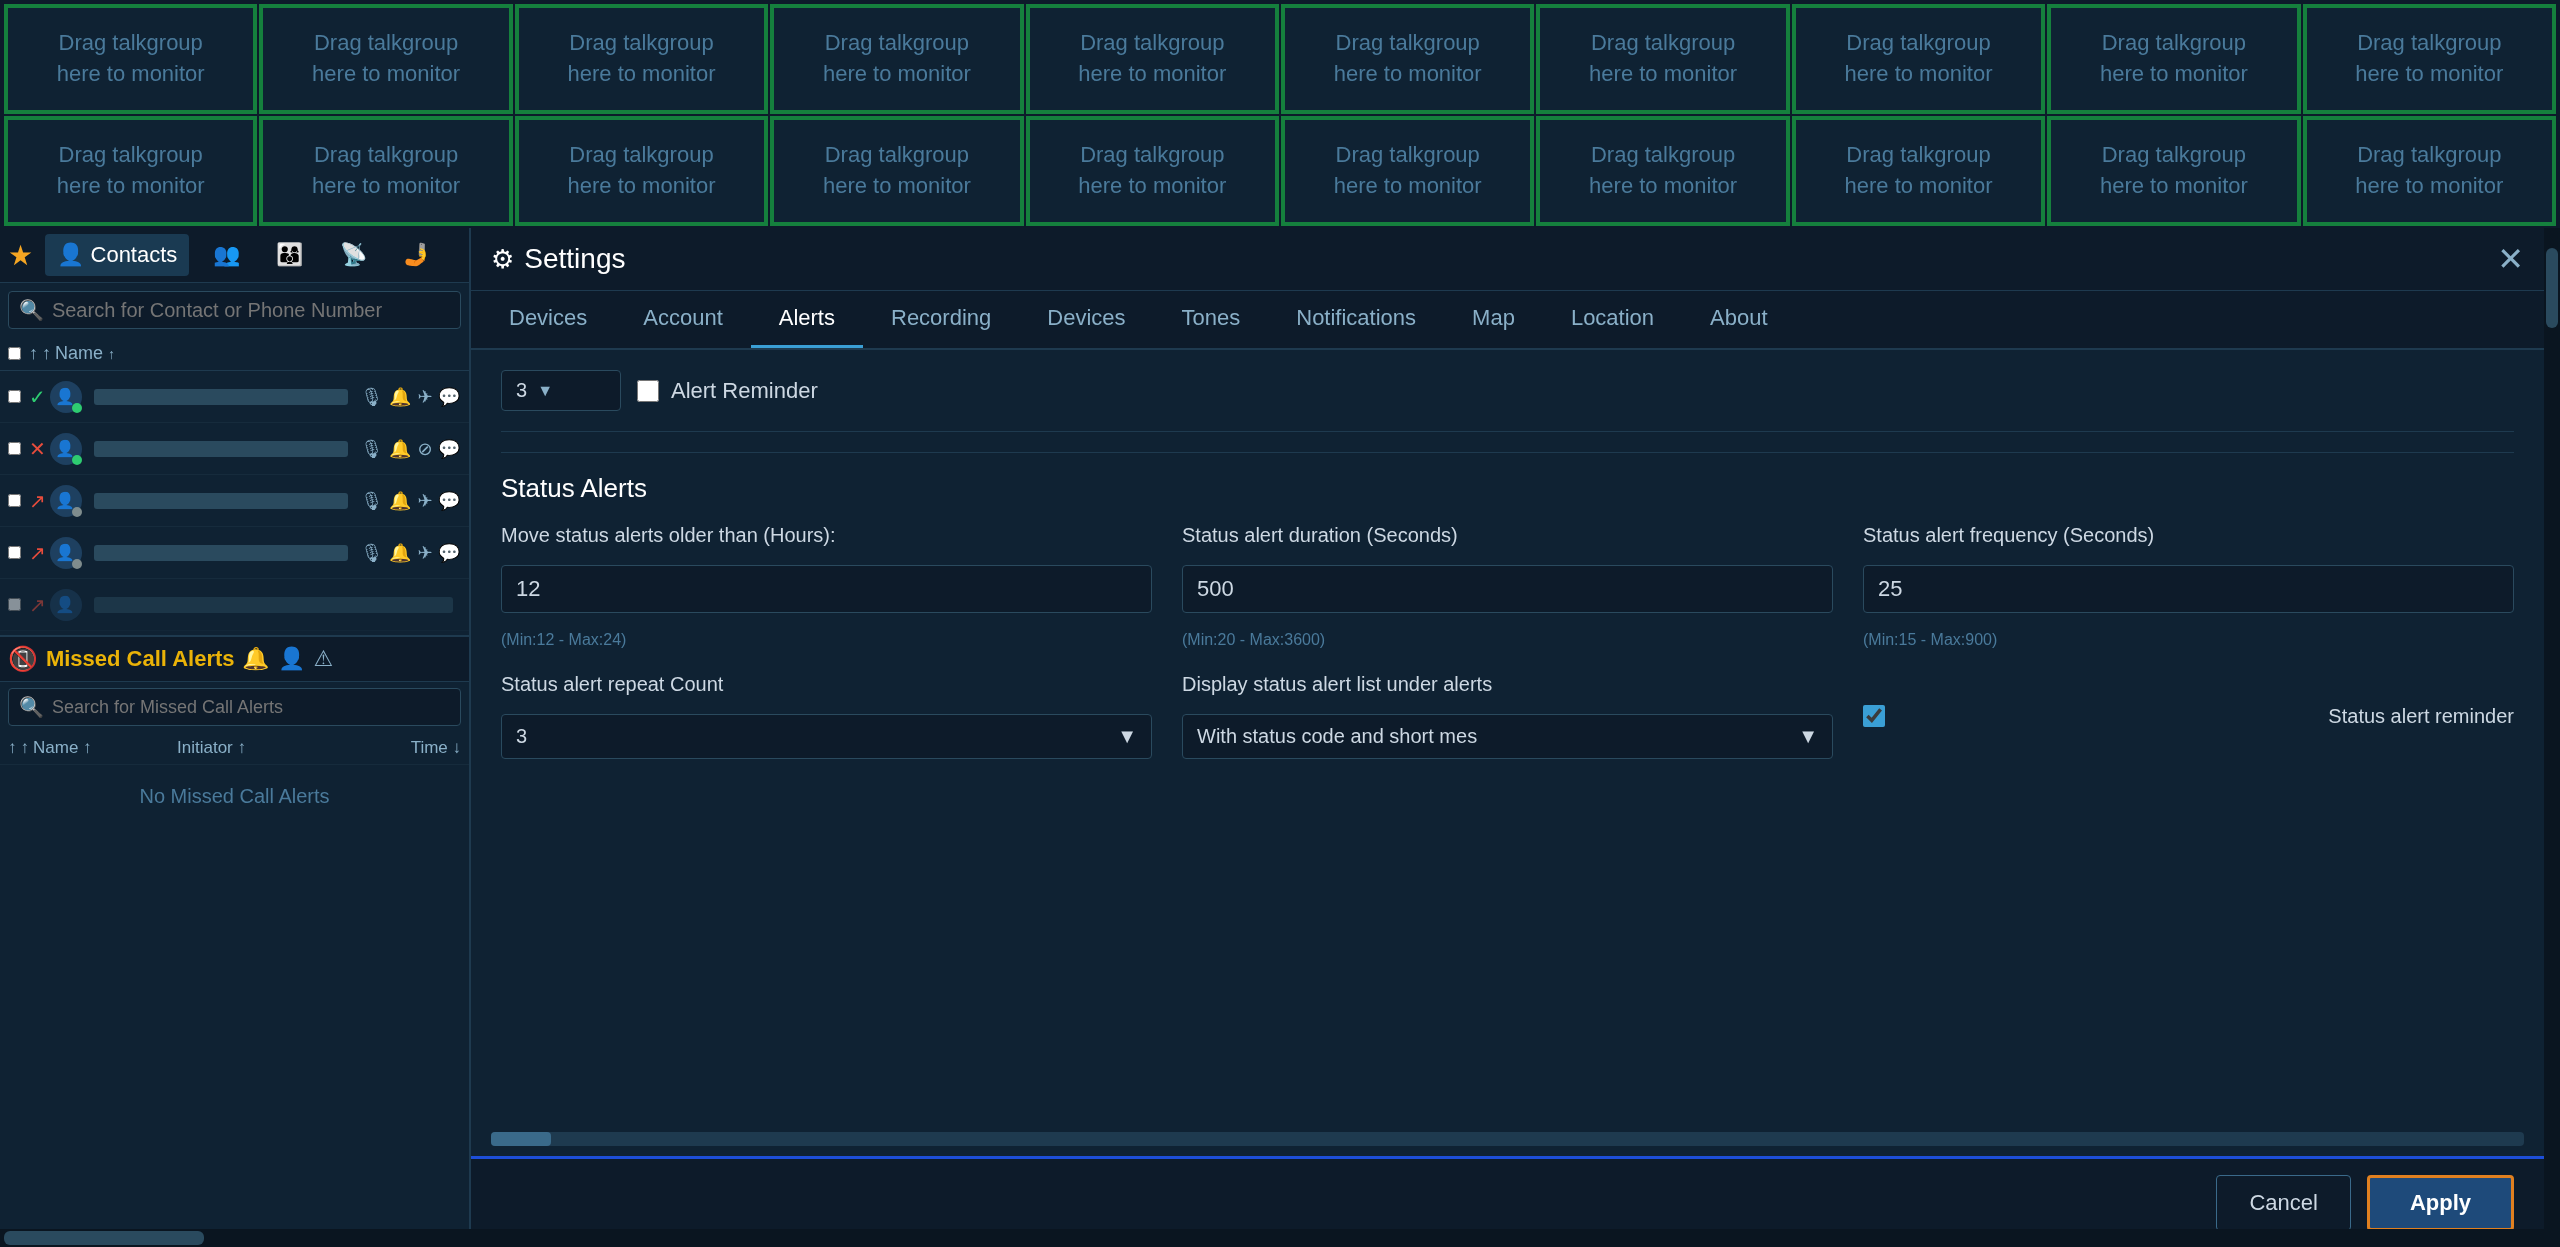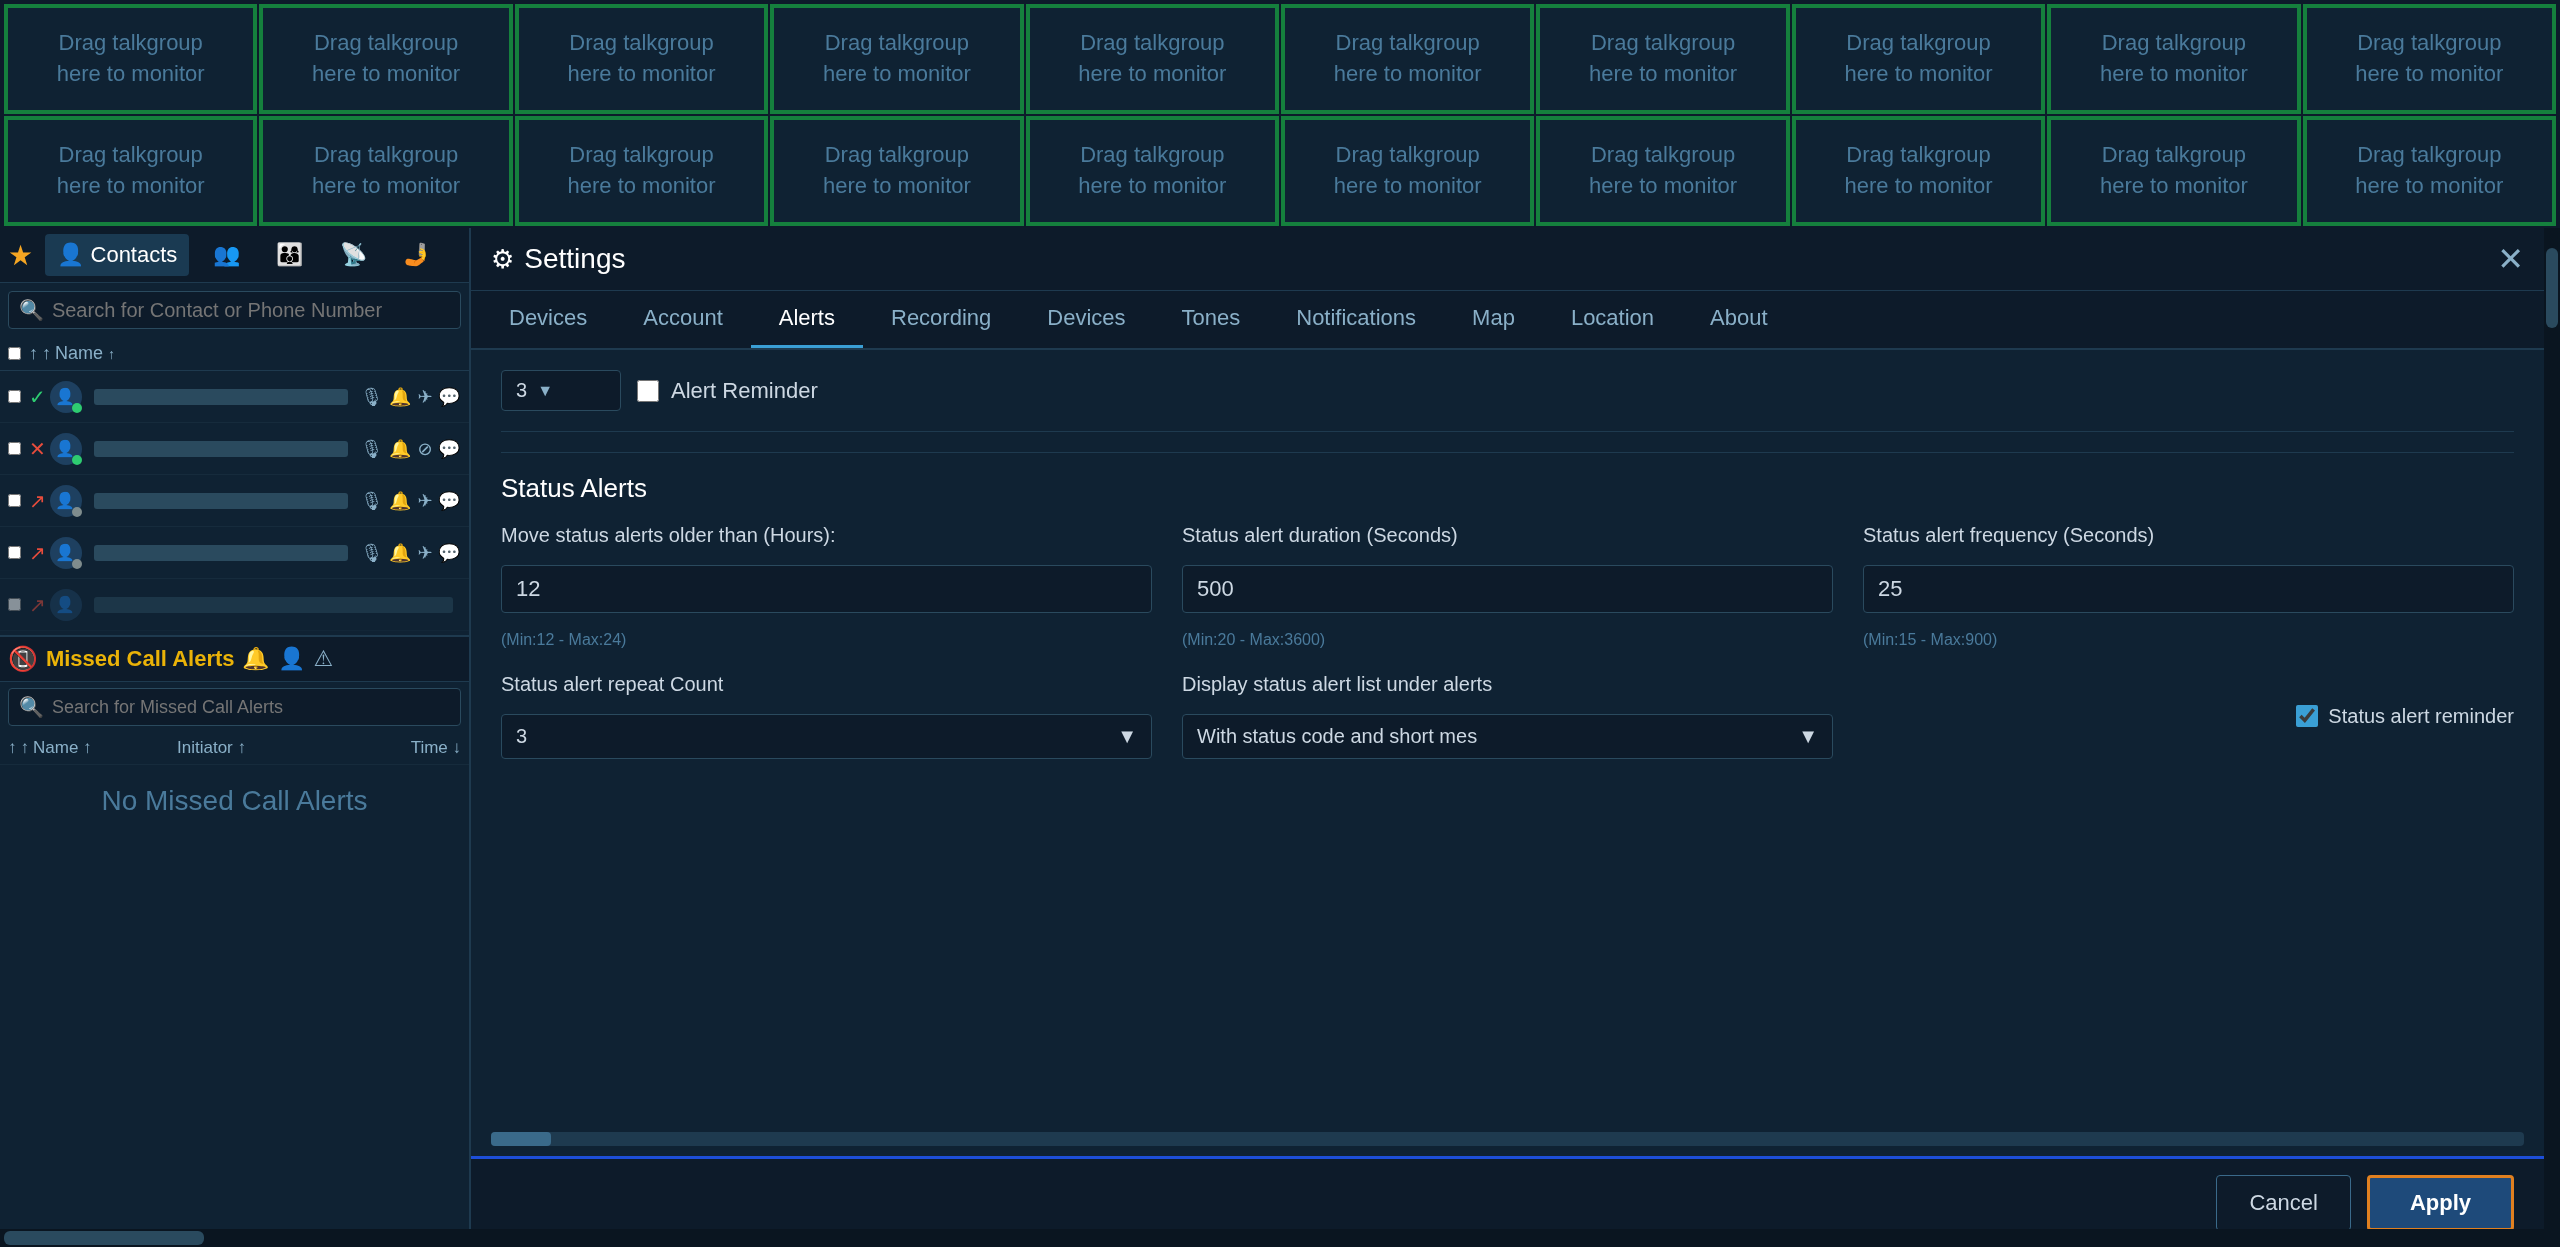--- a/index.html
+++ b/index.html
@@ -217,21 +217,21 @@
       gap: 4px;
       border-bottom: 1px solid #162b3c;
     }
     .mc-col-name { flex: 1; }
     .mc-col-init { flex: 1; }
     .mc-col-time { flex: 1; text-align: right; }
 
     .no-missed {
       text-align: center;
       color: #4a7a9b;
-      font-size: 28px;
+      font-size: 20px;
       padding: 20px;
     }
 
     
     .settings-panel {
       flex: 1;
       background: #0f2233;
       display: flex;
       flex-direction: column;
       border-left: 1px solid #1e3a4f;
@@ -740,21 +740,21 @@
         </div>
         <div class="form-group">
           <label class="form-label">
             <span>Display status alert list under alerts</span>
           </label>
           <div class="form-dropdown">
             <span>With status code and short mes</span>
             <span>▼</span>
           </div>
         </div>
-        <div class="form-group" style="justify-content: flex-end; flex-direction: row; align-items: center; gap: 10px;">
+        <div class="form-group" style="justify-content: space-between; flex-direction: row; align-items: center; gap: 10px;">
           <input type="checkbox" checked="" style="width: 22px; height: 22px; accent-color: rgb(58, 159, 213);">
           <span class="form-label">
             <span>Status alert reminder</span>
           </span>
         </div>
       </div>
 
     </div>
 
     <div class="scroll-track">

